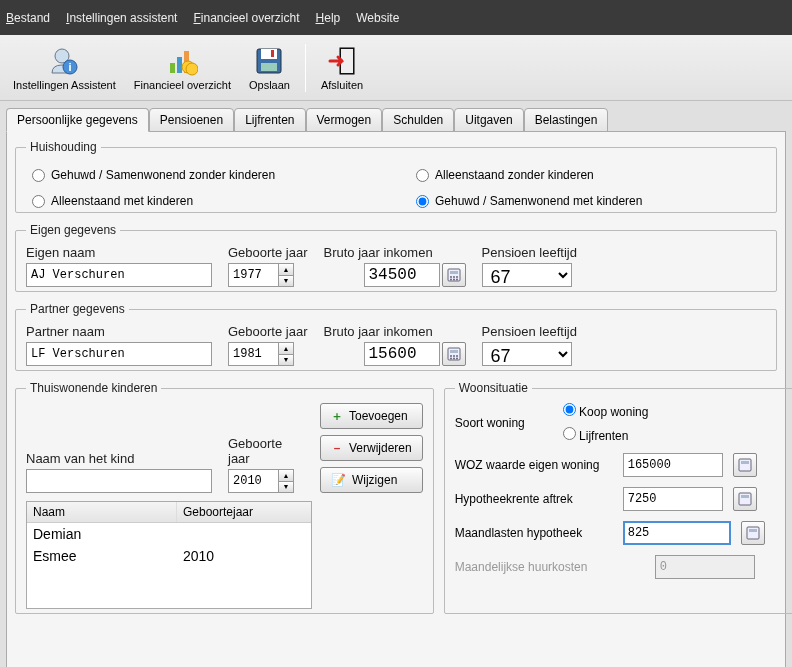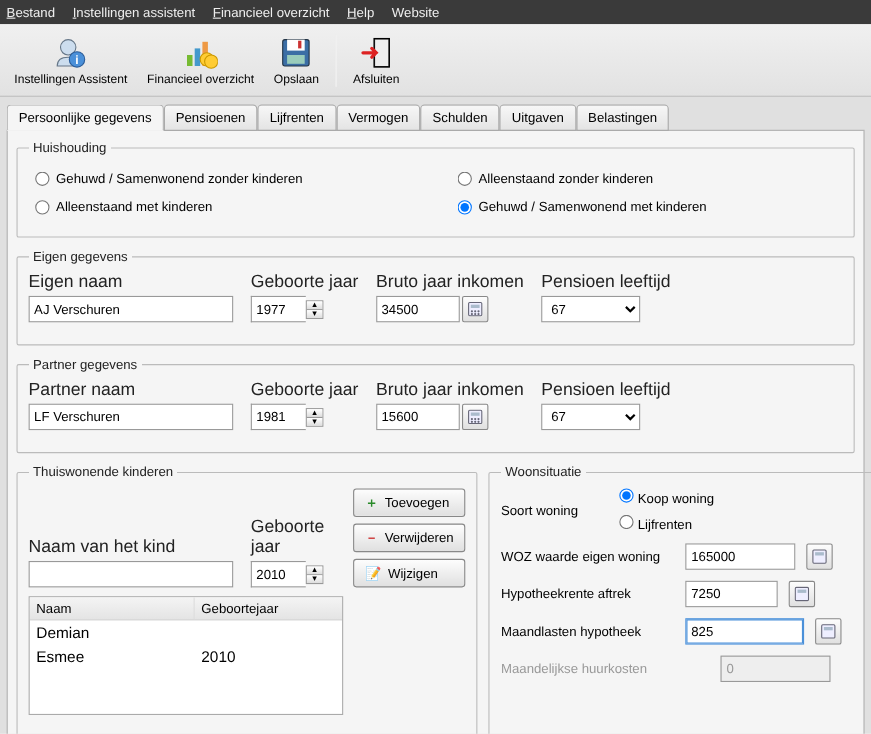--- a/index.html
+++ b/index.html
@@ -1,46 +1,46 @@
 <!DOCTYPE html>
 <html><head>
 <meta charset="utf-8">
 <style>
 * { box-sizing: border-box; margin: 0; padding: 0; }
 body { font-family: "Segoe UI", Tahoma, sans-serif; font-size: 12px; background: #e0e0e0; width: 792px; height: 667px; overflow: hidden; color: #000; }
-.menubar { background: #3a3a3a; color: #eee; display: flex; padding: 3px 6px; height: 22px; align-items: center; gap: 16px; }
+.menubar { background: #3a3a3a; color: #eee; display: flex; padding: 3px 6px; height: 35px; align-items: center; gap: 16px; }
 .menubar .item { cursor: default; }
 .menubar .u { text-decoration: underline; }
 .toolbar { background: linear-gradient(#f0f0f0,#e2e2e2); border-bottom: 1px solid #bfbfbf; display: flex; align-items: center; padding: 4px 6px; height: 66px; gap: 4px; }
 .tbtn { display: flex; flex-direction: column; align-items: center; justify-content: center; padding: 2px 6px; border: 1px solid transparent; border-radius: 3px; cursor: default; }
 .tbtn .lbl { font-size: 11px; margin-top: 2px; }
 .ticon { width: 32px; height: 32px; display: flex; align-items: center; justify-content: center; }
 .vsep { width: 1px; height: 48px; background: #ccc; margin: 0 4px; border-left: 1px solid #fff; }
 .content { padding: 6px 6px 10px 6px; }
 .tabbar { display: flex; border-bottom: 1px solid #aaa; }
 .tab { padding: 4px 10px; border: 1px solid #aaa; border-radius: 4px 4px 0 0; background: linear-gradient(#f7f7f7,#e4e4e4); margin-right: 0; position: relative; top: 1px; cursor: default; }
 .tab.active { background: #f5f5f5; border-bottom: 1px solid #f5f5f5; }
 .panel { border: 1px solid #aaa; border-top: none; background: #f5f5f5; padding: 8px; height: 556px; }
-fieldset { border: 1px solid #bbb; border-radius: 2px; padding: 8px 10px 20px 10px; margin-bottom: 10px; position: relative; }
+fieldset { border: 1px solid #bbb; border-radius: 2px; padding: 8px 10px 4px 10px; margin-bottom: 10px; position: relative; }
 legend { padding: 0 4px; font-size: 12px; color: #222; }
 .radio-grid { display: grid; grid-template-columns: 1fr 1fr; row-gap: 12px; column-gap: 40px; padding: 6px 6px 0 6px; }
 .radio-grid label { display: flex; align-items: center; gap: 6px; }
 .row { display: flex; gap: 16px; align-items: flex-end; }
 .field { display: flex; flex-direction: column; gap: 3px; }
-.field .flbl { font-size: 16px; color: #222; }
-input[type=text] { height: 24px; border: 1px solid #999; background: #fff; padding: 2px 4px; font-size: 12px; }
-.spin { display: flex; height: 24px; align-items: center; }
+.field .flbl { font-size: 13px; color: #222; }
+input[type=text] { height: 24px; border: 1px solid #999; background: #fff; padding: 2px 4px; font-size: 12px; font-family: Liberation Mono, monospace; }
+.spin { display: flex; height: 24px; }
 .spin input { width: 50px; border: 1px solid #999; border-right: none; padding: 2px 4px; font-size: 12px; }
 .spin .btns { display: flex; flex-direction: column; border: 1px solid #999; width: 16px; }
 .spin .btns div { flex: 1; display: flex; align-items: center; justify-content: center; font-size: 7px; background: linear-gradient(#fff,#ddd); cursor: default; }
 .spin .btns div:first-child { border-bottom: 1px solid #999; }
 .calcgroup { display: flex; height: 24px; }
-.calcgroup input { border: 1px solid #999; width: 76px; padding: 2px 4px; font-size: 12px; }
+.calcgroup input { border: 1px solid #999; width: 76px; padding: 2px 4px; font-size: 16px; margin-left: 40px; }
 .calcbtn { width: 24px; height: 24px; border: 1px solid #888; background: linear-gradient(#fdfdfd,#e0e0e0); display: flex; align-items: center; justify-content: center; margin-left: 2px; cursor: default; border-radius: 2px; }
-select { height: 24px; border: 1px solid #999; background: #fff; padding: 2px 4px; width: 90px; font-size: 12px; }
+select { height: 24px; border: 1px solid #999; background: #fff; padding: 2px 4px; width: 90px; font-size: 18px; }
 .bottom { display: flex; gap: 10px; }
 .bottom fieldset { flex: 0 0 auto; }
 .btn { display: inline-flex; align-items: center; gap: 6px; height: 26px; padding: 0 10px; border: 1px solid #888; background: linear-gradient(#fdfdfd,#e0e0e0); border-radius: 3px; cursor: default; min-width: 98px; justify-content: flex-start; font-size: 12px; }
 .actions { display: flex; flex-direction: column; gap: 6px; margin-left: 10px; }
 .table { border: 1px solid #aaa; background: #fff; width: 286px; height: 108px; margin-top: 8px; overflow: hidden; }
 .table .thead { display: flex; background: linear-gradient(#f4f4f4,#e4e4e4); border-bottom: 1px solid #ccc; }
 .table .th { padding: 3px 6px; font-size: 12px; border-right: 1px solid #ddd; }
 .table .th.c1 { width: 150px; }
 .table .th.c2 { flex: 1; border-right: none; }
 .table .trow { display: flex; }
@@ -295,21 +295,21 @@
             <input type="text" style="width: 100px;" value="165000">
             <div class="calcbtn">
               <svg width="14" height="14" viewBox="0 0 14 14">
                 <rect x="1" y="1" width="12" height="12" rx="1" fill="#eef" stroke="#667"></rect>
                 <rect x="3" y="3" width="8" height="3" fill="#abc"></rect>
               </svg>
             </div>
           </div>
         <div class="ws-row">
             <span class="wlbl">Hypotheekrente aftrek</span>
-            <input type="text" style="width: 84px;" value="7250">
+            <input type="text" style="width: 100px;" value="7250">
             <div class="calcbtn">
               <svg width="14" height="14" viewBox="0 0 14 14">
                 <rect x="1" y="1" width="12" height="12" rx="1" fill="#eef" stroke="#667"></rect>
                 <rect x="3" y="3" width="8" height="3" fill="#abc"></rect>
               </svg>
             </div>
           </div>
         <div class="ws-row">
             <span class="wlbl">Maandlasten hypotheek</span>
             <input type="text" style="width: 108px; border: 1px solid rgb(74, 144, 217); box-shadow: rgb(74, 144, 217) 0px 0px 0px 1px inset;" value="825">

